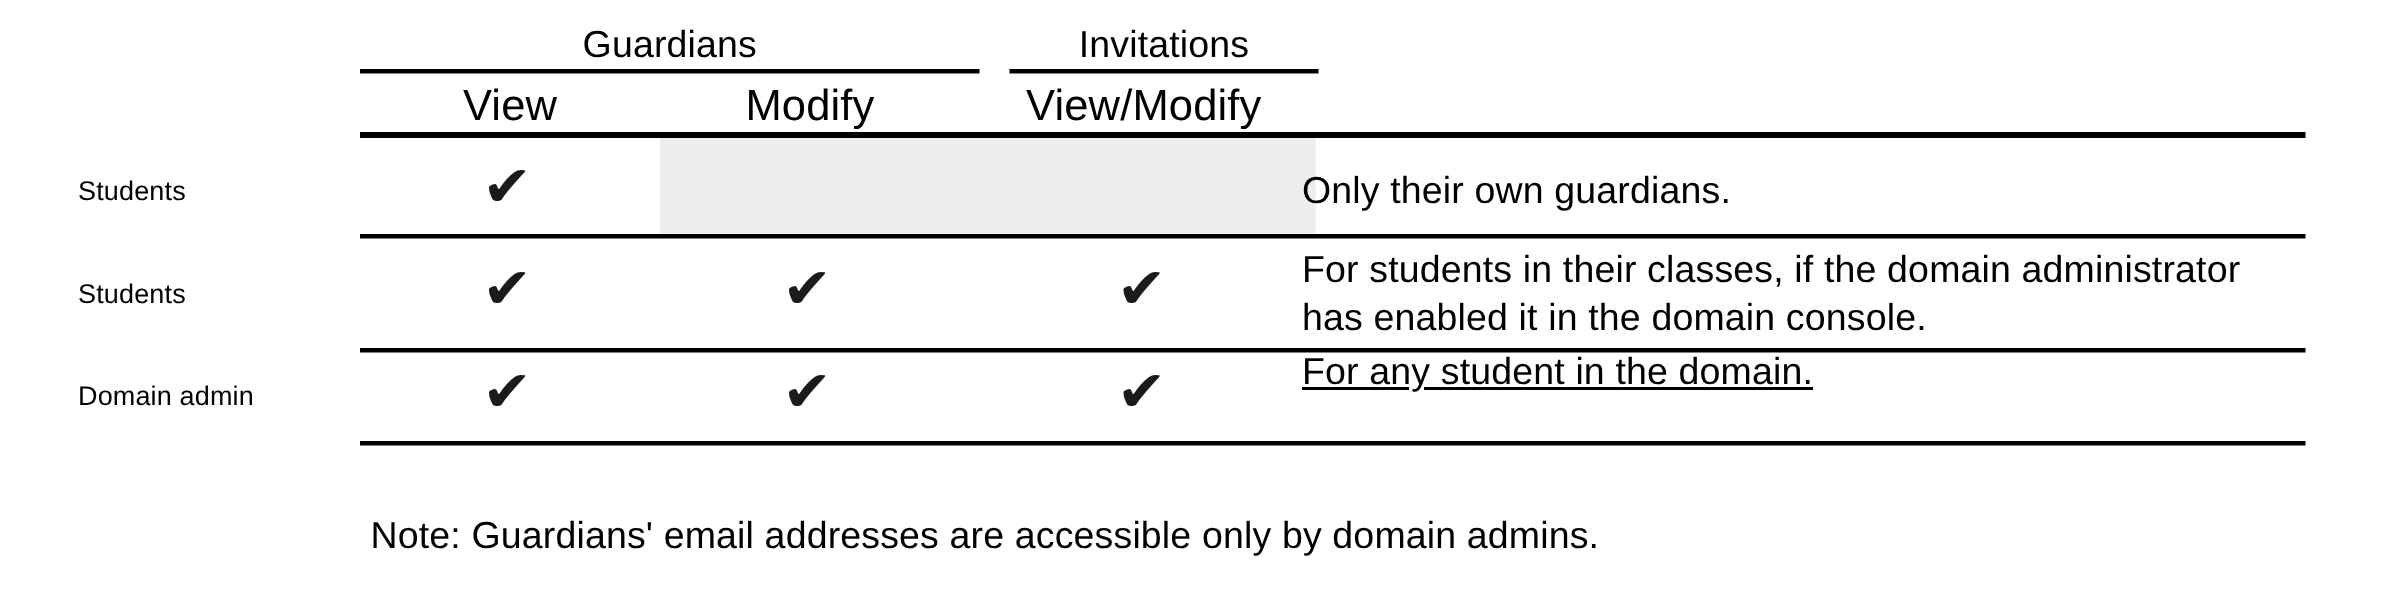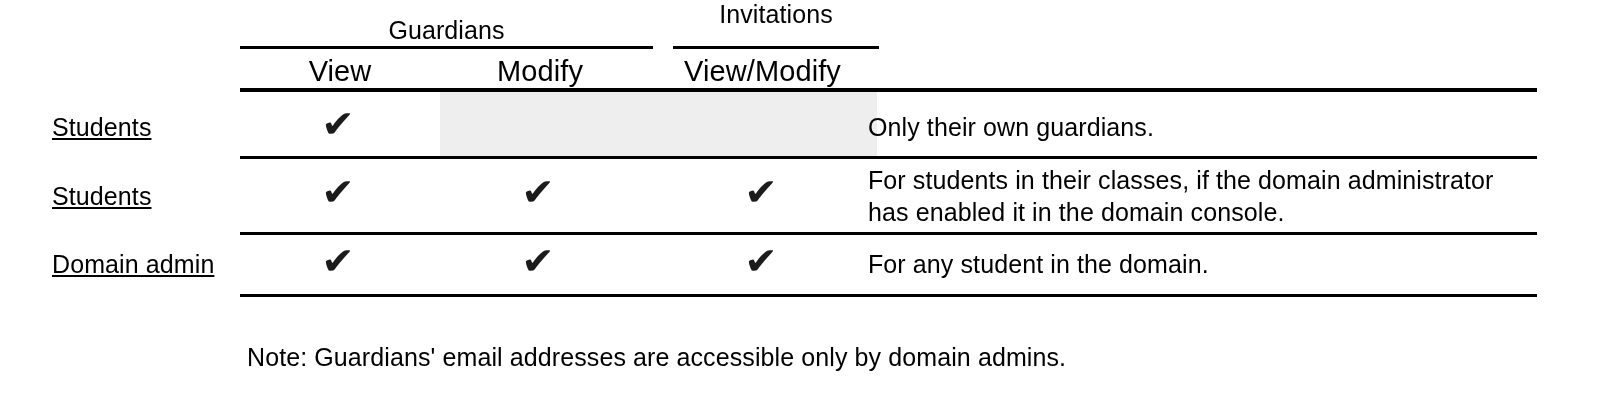--- a/index.html
+++ b/index.html
@@ -43,25 +43,24 @@
   .col-label {
     position: absolute;
     font-size: 29px;
     line-height: 28px;
     text-align: center;
     white-space: nowrap;
     letter-spacing: 0.1px;
   }
   .row-label {
     position: absolute;
-    font-size: 25px;
+    font-size: 18px;
     line-height: 30px;
     white-space: nowrap;
     letter-spacing: 0.1px;
-    text-decoration: underline;
   }
   .desc {
     position: absolute;
     font-size: 25px;
     line-height: 32px;
     letter-spacing: 0.1px;
   }
   .note {
     position: absolute;
     font-size: 25px;
@@ -91,21 +90,21 @@
 </style>
 </head>
 <body>
 
 <div id="page">
 
   <div class="shade" style="left:440px; top:91px; width:437px; height:65px;"></div>
 
   <div class="grp-label" style="left:240px; top:16px; width:413px;">Guardians</div>
 
-  <div class="grp-label" style="left:673px; top:0; width:206px;text-align:center;">Invitations</div>
+  <div class="grp-label" style="left:673px; top:16px; width:206px;text-align:center;">Invitations</div>
 
   <div class="rule rule-group" style="left:240px; top:46px; width:413px;"></div>
   <div class="rule rule-group" style="left:673px; top:46px; width:206px;"></div>
 
   <div class="col-label" style="left:240px; top:57px; width:200px;">View</div>
 
   <div class="col-label" style="left:440px; top:57px; width:200px;">Modify</div>
 
   <div class="col-label" style="left:660px; top:57px; width:205px;">View/Modify</div>
 
@@ -138,19 +137,19 @@
   <div class="rule rule-row" style="left:240px; top:232px; width:1297px;"></div>
 
   <div class="row-label" style="left:52px; top:249px;">Domain admin</div>
 
   <div class="check" style="left:311px; top:242px;">✔</div>
 
   <div class="check" style="left:511px; top:242px;">✔</div>
 
   <div class="check" style="left:734px; top:242px;">✔</div>
 
-  <div class="desc" style="left:868px; top:248px; width:660px;">For any student in the domain.</div>
+  <div class="desc" style="left:868px; top:232px; width:660px;text-decoration:underline;">For any student in the domain.</div>
 
   <div class="rule rule-row" style="left:240px; top:294px; width:1297px;"></div>
 
   <div class="note" style="left:247px; top:342px;">Note: Guardians' email addresses are accessible only by domain admins.</div>
 
 </div>
 
 </body></html>

